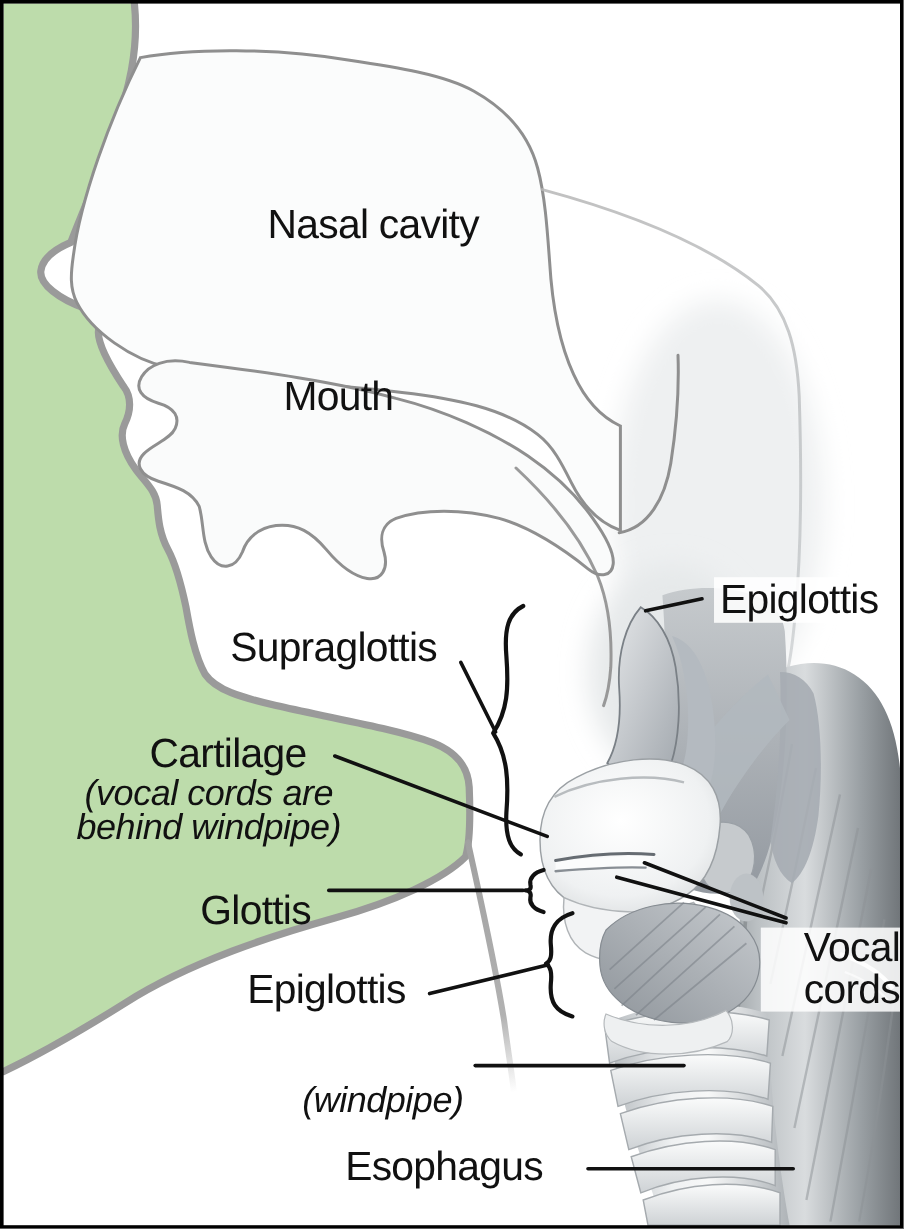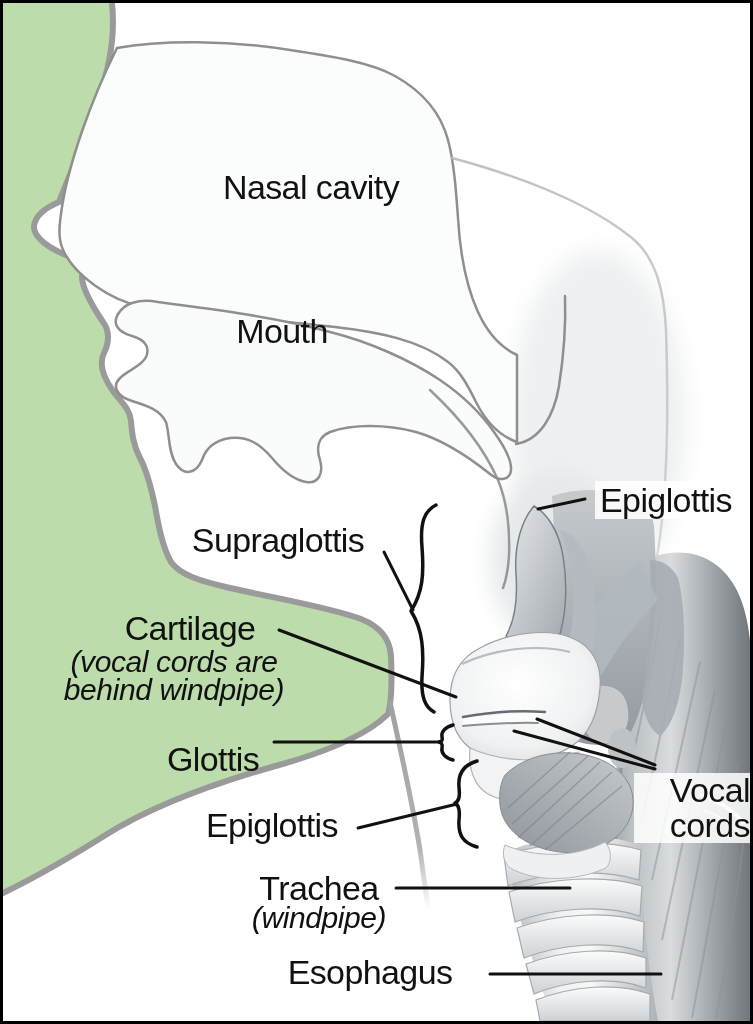--- a/index.html
+++ b/index.html
@@ -259,19 +259,18 @@
   <div class="lbl" style="left:190px;top:628px;">Cartilage</div>
   <div class="lbl note" style="left:174px;top:662px;">(vocal cords are</div>
   <div class="lbl note" style="left:174px;top:690px;">behind windpipe)</div>
 
   <div class="lbl" style="left:213px;top:741px;margin-top:18px;">Glottis</div>
 
   <div class="lbl vocal">Vocal cords</div>
 
   <div class="lbl" style="left:272px;top:825px;">Epiglottis</div>
 
-  <div class="lbl" style="left:319px;top:888px;">Trachea</div>
   <div class="lbl note" style="left:319px;top:918px;">(windpipe)</div>
 
   <div class="lbl" style="left:370px;top:972px;">Esophagus</div>
 
   <div class="frame"></div>
 </div>
 
 </body></html>

